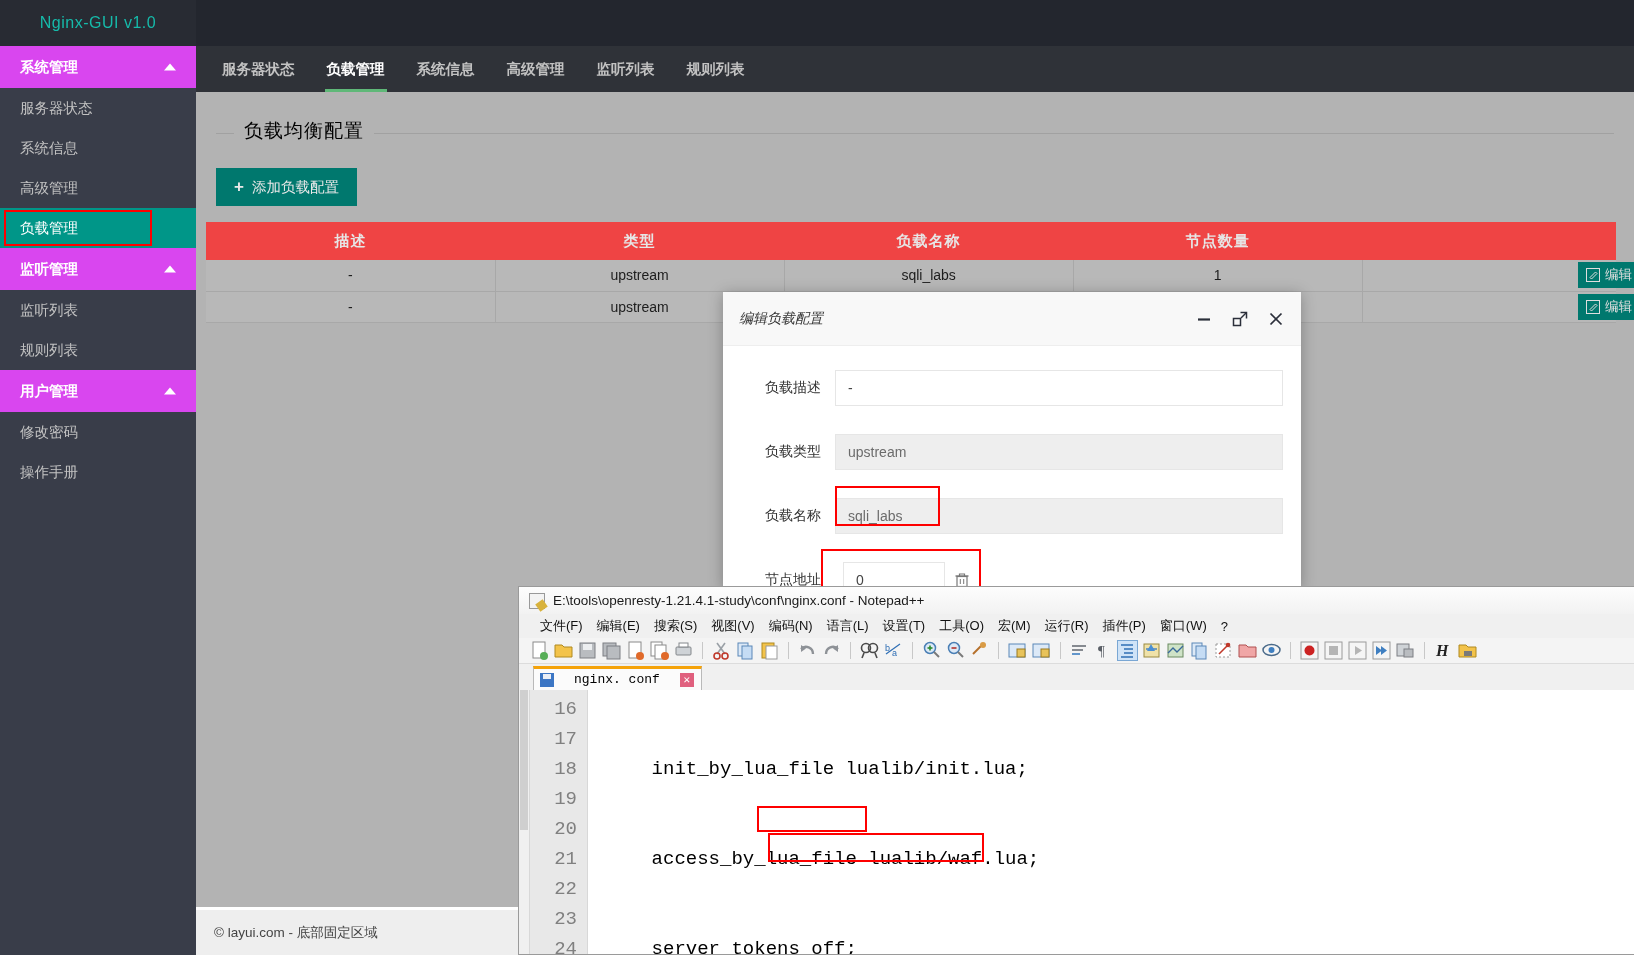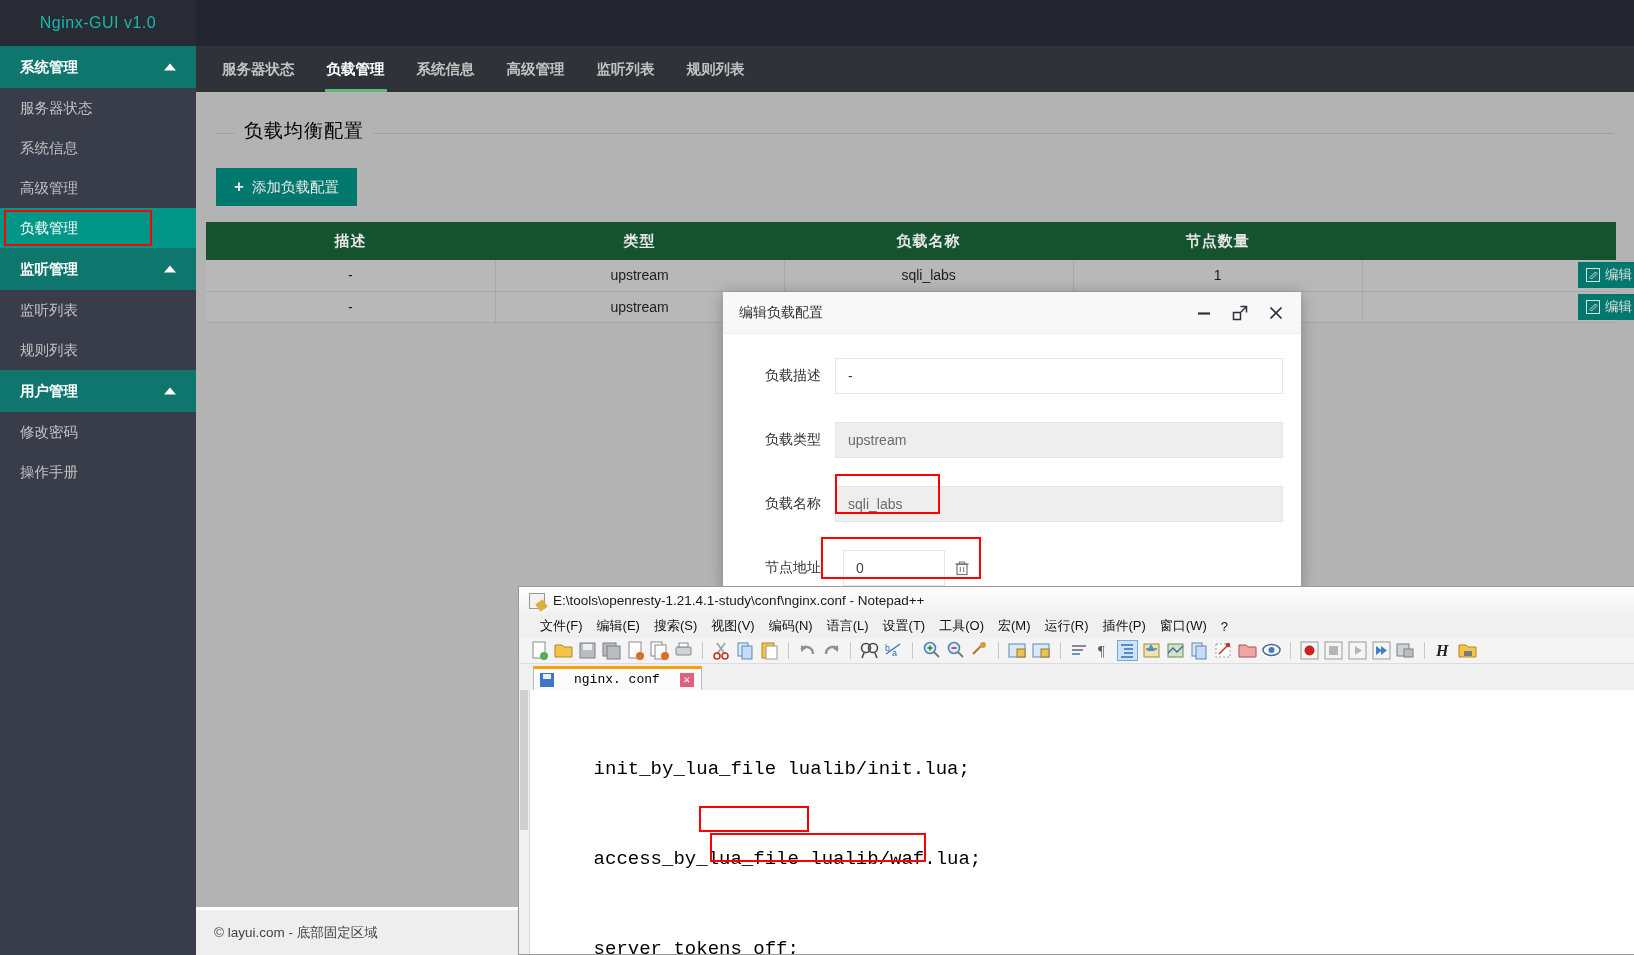--- a/index.html
+++ b/index.html
@@ -38,21 +38,21 @@
   .nav-item.active::after {
     content: ""; position: absolute; left: 14px; right: 14px; bottom: 0; height: 3px;
     background: #5FB878;
   }
 
   .sidebar {
     position: absolute; left: 0; top: 46px; width: 196px; bottom: 0;
     background: #393D49;
   }
   .side-group {
-    height: 42px; background: #0f766e; color: #fff; font-size: 14.5px;
+    height: 42px; background: #d946ef; color: #fff; font-size: 14.5px;
     display: flex; align-items: center; padding: 0 20px; font-weight: 600;
     position: relative; cursor: pointer;
   }
   .side-group .caret {
     position: absolute; right: 20px; top: 50%; transform: translateY(-50%);
     width: 0; height: 0; border-left: 6px solid transparent; border-right: 6px solid transparent;
     border-bottom: 7px solid #fff;
   }
   .side-item {
     height: 40px; color: #c2c2c2; font-size: 14.5px;
@@ -81,21 +81,21 @@
   }
   .btn-add {
     margin: 18px 0 0 20px; display: inline-flex; align-items: center; gap: 8px;
     background: #00786e; color: #e9e9e9; border: 0; height: 38px; padding: 0 18px;
     font-size: 14.5px; cursor: pointer;
   }
   .btn-add .plus { font-size: 17px; font-weight: 700; }
 
   table.lb { width: calc(100% - 28px); margin: 16px 0 0 10px; border-collapse: collapse; table-layout: fixed; }
   table.lb th {
-    background: #14532d; color: #e6e6e6; font-size: 15px; font-weight: 700;
+    background: #ef4444; color: #e6e6e6; font-size: 15px; font-weight: 700;
     height: 38px; text-align: center; letter-spacing: 1px;
   }
   table.lb td {
     height: 31px; text-align: center; font-size: 14px; color: #1d1d1d;
     background: #b8b8b8; border-bottom: 1px solid #a8a8a8; border-right: 1px solid #a8a8a8;
   }
   table.lb td:last-child { border-right: 0; }
   .edit-btn {
     background: #00786e; color: #dedede; font-size: 13.5px;
     padding: 4px 10px 4px 8px; display: inline-flex; align-items: center; gap: 5px;
@@ -111,22 +111,22 @@
     font-size: 13.5px; color: #444;
   }
 
   
   .modal {
     position: absolute; left: 723px; top: 292px; width: 578px; height: 297px;
     background: #fff; box-shadow: 0 2px 14px rgba(0,0,0,.28);
     z-index: 20; overflow: hidden;
   }
   .modal-head {
-    height: 42px; background: #f8f8f8; border-bottom: 1px solid #eee;
-    display: flex; align-items: center; padding: 0 12px 0 16px;
+    height: 54px; background: #f8f8f8; border-bottom: 1px solid #eee;
+    display: flex; align-items: center; padding: 0 12px 0 16px; font-style: italic;
   }
   .modal-title { font-size: 14px; color: #333; flex: 1; }
   .modal-btns { display: flex; align-items: center; gap: 18px; padding-right: 4px; }
   .mbtn { width: 18px; height: 18px; cursor: pointer; position: relative; color: #2b2f3a; }
   .mbtn svg { display: block; }
   .modal-body { padding: 16px 0 0 0; }
   .frow { display: flex; align-items: center; margin-bottom: 20px; padding: 8px 18px 0 0; }
   .flabel {
     width: 112px; text-align: right; padding-right: 14px;
     font-size: 14px; color: #333; flex: none;
@@ -612,20 +612,32 @@
         <span class="tab-save"></span>
         <span>nginx. conf</span>
         <span class="tab-x">✕</span>
       </div>
     </div>
 
     <div class="npp-editor">
       <div class="gutter-scroll">
           <span class="thumb"></span>
         </div>
+      <div class="linenos">
+        <div>16</div>
+        <div>17</div>
+        <div>18</div>
+        <div>19</div>
+        <div>20</div>
+        <div>21</div>
+        <div>22</div>
+        <div>23</div>
+        <div>24</div>
+
+      </div>
       <div class="codearea">
         <div class="codeline">    init_by_lua_file lualib/init.lua;</div>
         <div class="codeline">    access_by_lua_file lualib/waf.lua;</div>
         <div class="codeline">    server_tokens off;</div>
         
         
         
         
         
         

